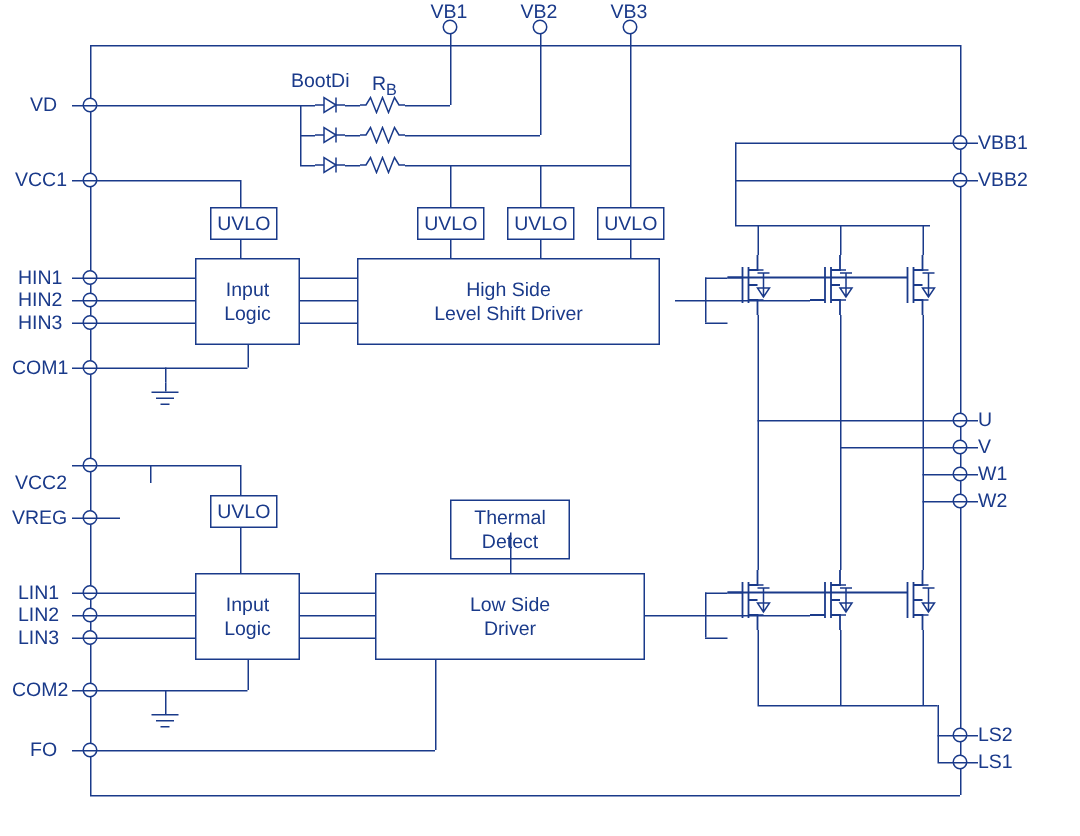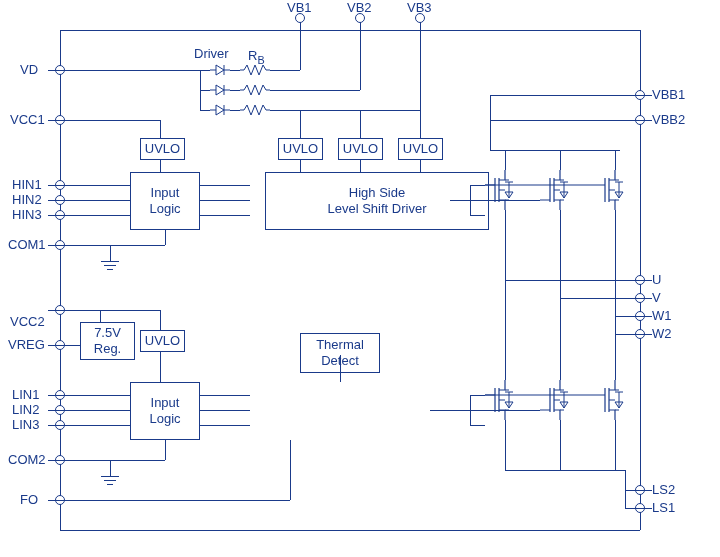--- a/index.html
+++ b/index.html
@@ -155,21 +155,21 @@
 
   <div class="pin" style="left:640px; top:490px;"></div>
   <div class="label" style="left:652px; top:482px;">LS2</div>
   <div class="wire h" style="left:640px; top:490px; width:12px;"></div>
   <div class="pin" style="left:640px; top:508px;"></div>
   <div class="label" style="left:652px; top:500px;">LS1</div>
   <div class="wire h" style="left:640px; top:508px; width:12px;"></div>
 
   <div class="wire h" style="left:60px; top:70px; width:140px;"></div>
 
-  <div class="label" style="left:194px; top:46px;">Driver</div>
+  <div class="label" style="left:194px; top:46px;">BootDi</div>
   <div class="label" style="left:248px; top:48px;"><span>R</span><sub>B</sub></div>
 
   <div class="wire h" style="left:200px; top:70px; width:10px;"></div>
   <div class="diode" style="left:210px; top:64px;">
     <svg viewBox="0 0 20 12">
         <path d="M0 6 L6 6 M6 1 L6 11 L14 6 Z M14 1 L14 11 M14 6 L20 6" fill="none" stroke="#1a3a8a" stroke-width="1"></path>
       </svg>
   </div>
   <div class="wire h" style="left:230px; top:70px; width:10px;"></div>
   <div class="res" style="left:240px; top:64px;">
@@ -233,21 +233,21 @@
 Logic</div>
 
   <div class="wire h" style="left:60px; top:185px; width:70px;"></div>
   <div class="wire h" style="left:60px; top:200px; width:70px;"></div>
   <div class="wire h" style="left:60px; top:215px; width:70px;"></div>
 
   <div class="wire h" style="left:200px; top:185px; width:50px;"></div>
   <div class="wire h" style="left:200px; top:200px; width:50px;"></div>
   <div class="wire h" style="left:200px; top:215px; width:50px;"></div>
 
-  <div class="box" style="left:265px; top:172px; width:224px; height:58px; white-space:pre;">High Side
+  <div class="box" style="left:238px; top:172px; width:202px; height:58px; white-space:pre;">High Side
 Level Shift Driver</div>
 
   <div class="wire h" style="left:450px; top:200px; width:20px;"></div>
   <div class="wire v" style="left:470px; top:185px; height:30px;"></div>
   <div class="wire h" style="left:470px; top:185px; width:15px;"></div>
   <div class="wire h" style="left:470px; top:200px; width:70px;"></div>
   <div class="wire h" style="left:470px; top:215px; width:15px;"></div>
   <div class="wire v" style="left:485px; top:215px; height:-0px;"></div>
 
   <div class="wire h" style="left:60px; top:245px; width:50px;"></div>
@@ -295,42 +295,42 @@
   <div class="wire v" style="left:505px; top:210px; height:150px;"></div>
   <div class="wire v" style="left:560px; top:210px; height:150px;"></div>
   <div class="wire v" style="left:615px; top:210px; height:150px;"></div>
   <div class="wire h" style="left:505px; top:280px; width:135px;"></div>
   <div class="wire h" style="left:560px; top:298px; width:80px;"></div>
   <div class="wire h" style="left:615px; top:316px; width:25px;"></div>
   <div class="wire h" style="left:615px; top:334px; width:25px;"></div>
 
   <div class="wire h" style="left:60px; top:310px; width:40px;"></div>
   <div class="wire v" style="left:100px; top:310px; height:12px;"></div>
-  <div class="box" style="left:80px; top:322px; width:55px; height:38px; white-space:pre;">7.5V
-Reg.</div>
   <div class="wire h" style="left:100px; top:310px; width:60px;"></div>
   <div class="wire v" style="left:160px; top:310px; height:20px;"></div>
   <div class="box" style="left:140px; top:330px; width:45px; height:22px;">UVLO</div>
   <div class="wire v" style="left:160px; top:352px; height:30px;"></div>
 
   <div class="wire h" style="left:60px; top:345px; width:20px;"></div>
 
   <div class="box" style="left:300px; top:315px; width:80px; height:40px; white-space:pre;margin-top:18px;">Thermal
 Detect</div>
   <div class="wire v" style="left:340px; top:355px; height:27px;"></div>
 
   <div class="box" style="left:130px; top:382px; width:70px; height:58px; white-space:pre;">Input
 Logic</div>
   <div class="wire h" style="left:60px; top:395px; width:70px;"></div>
   <div class="wire h" style="left:60px; top:410px; width:70px;"></div>
   <div class="wire h" style="left:60px; top:425px; width:70px;"></div>
   <div class="wire h" style="left:200px; top:395px; width:50px;"></div>
   <div class="wire h" style="left:200px; top:410px; width:50px;"></div>
   <div class="wire h" style="left:200px; top:425px; width:50px;"></div>
 
+  <div class="box" style="left:250px; top:382px; width:180px; height:58px; white-space:pre;">Low Side
+Driver</div>
 
   <div class="wire h" style="left:430px; top:410px; width:40px;"></div>
   <div class="wire v" style="left:470px; top:395px; height:30px;"></div>
   <div class="wire h" style="left:470px; top:395px; width:15px;"></div>
   <div class="wire h" style="left:470px; top:410px; width:70px;"></div>
   <div class="wire h" style="left:470px; top:425px; width:15px;"></div>
 
   <div class="wire v" style="left:505px; top:360px; height:20px;"></div>
   <div class="wire v" style="left:560px; top:360px; height:20px;"></div>
   <div class="wire v" style="left:615px; top:360px; height:20px;"></div>

